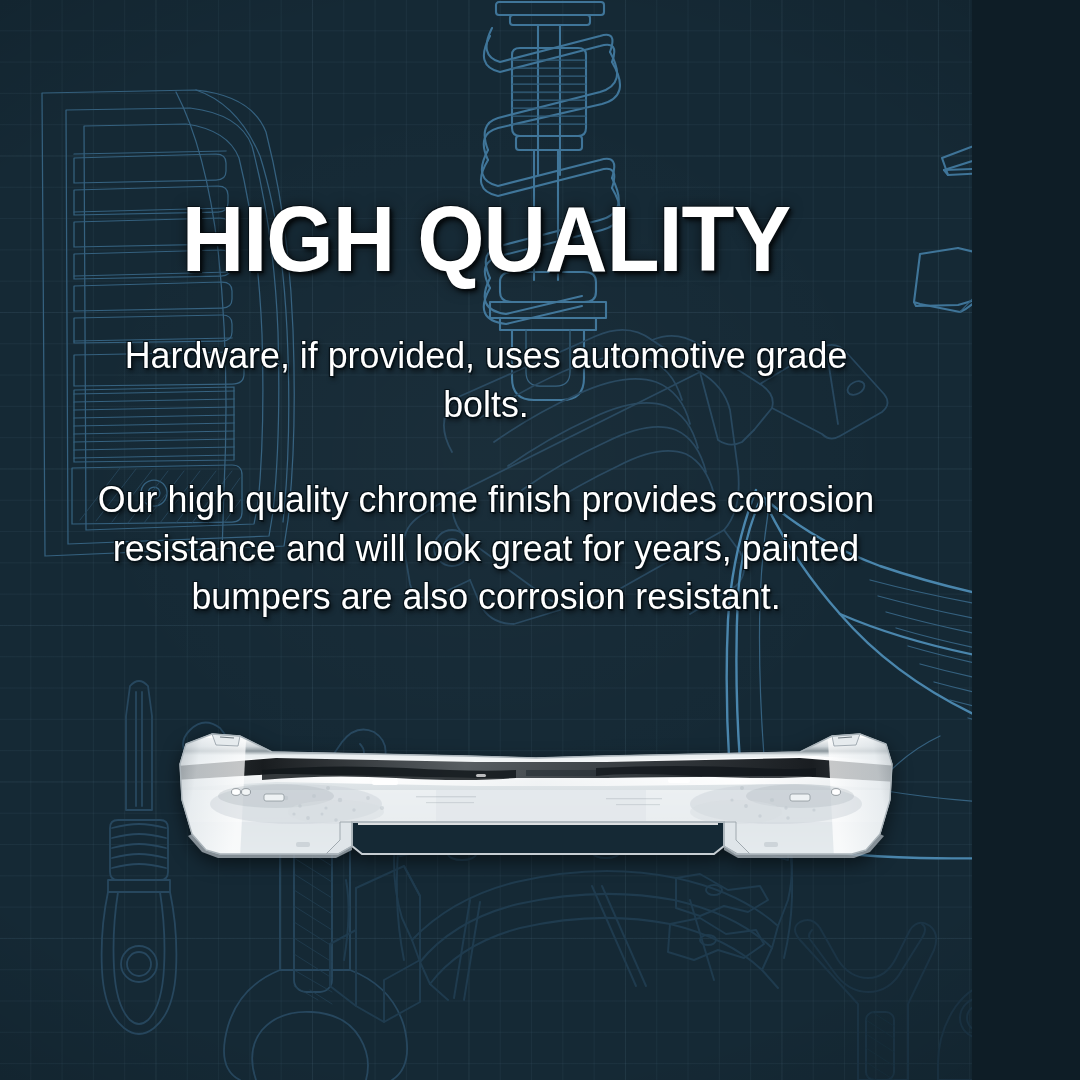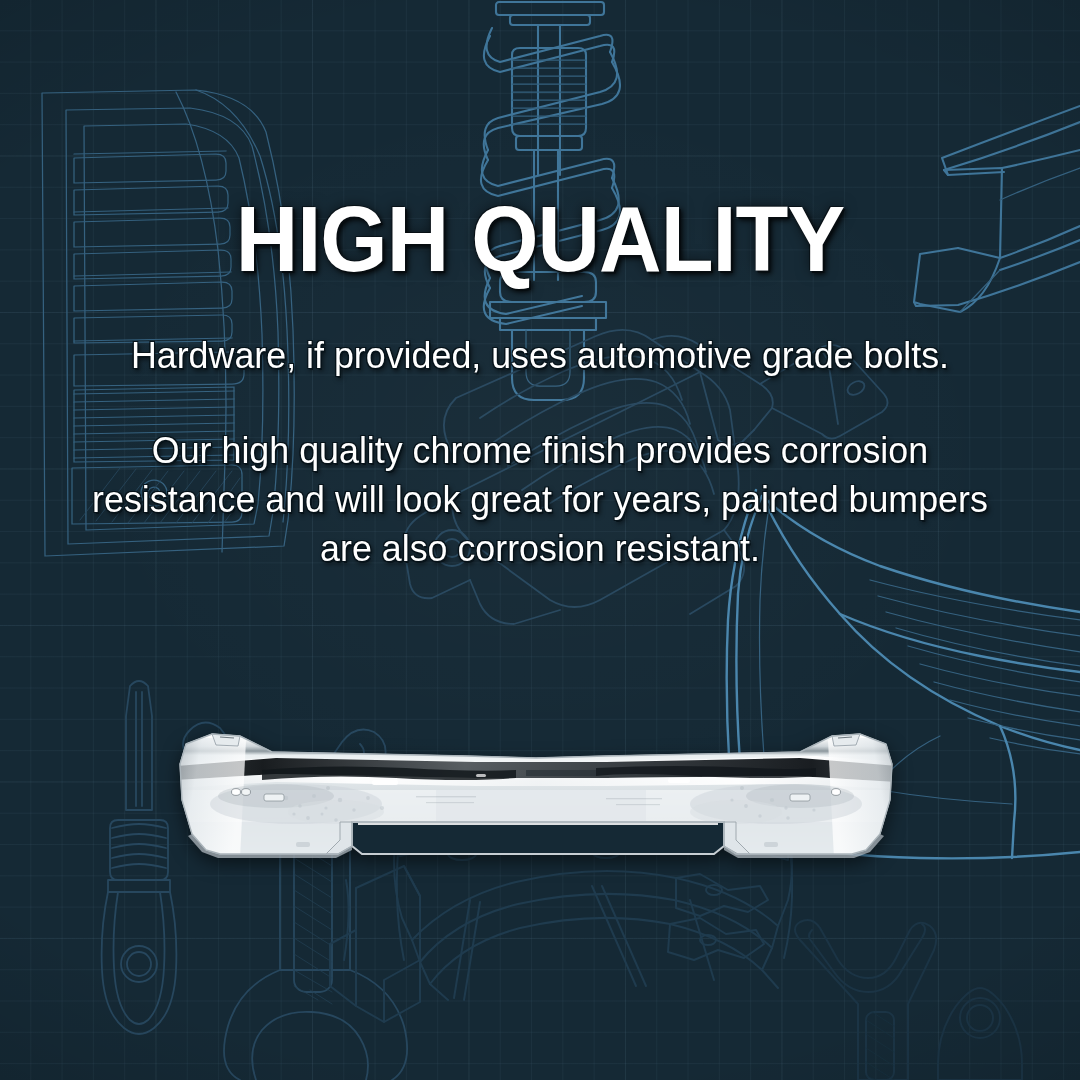--- a/index.html
+++ b/index.html
@@ -1,21 +1,21 @@
 <!DOCTYPE html>
 <html><head>
 <meta charset="utf-8">
 <title>High Quality Bumper Infographic</title>
 <style>
   html,body{margin:0;padding:0;background:#0e1d26;}
   *{box-sizing:border-box;}
 
   #canvas{
     position:relative;
-    width:1080px;
+    width:972px;
     height:1080px;
     overflow:hidden;
     background:#152935;
     font-family:"Liberation Sans", sans-serif;
   }
 
   
   .grid-layer{
     position:absolute; inset:0;
     background-image:

